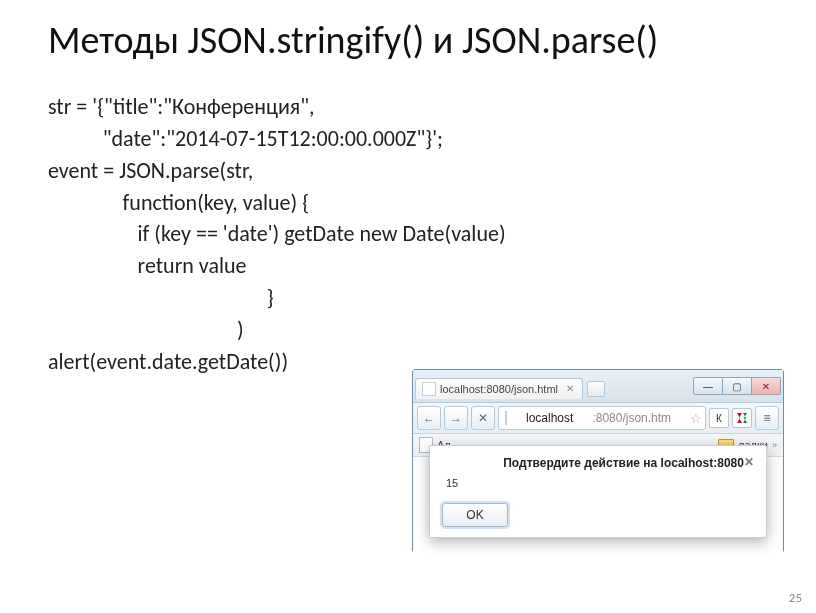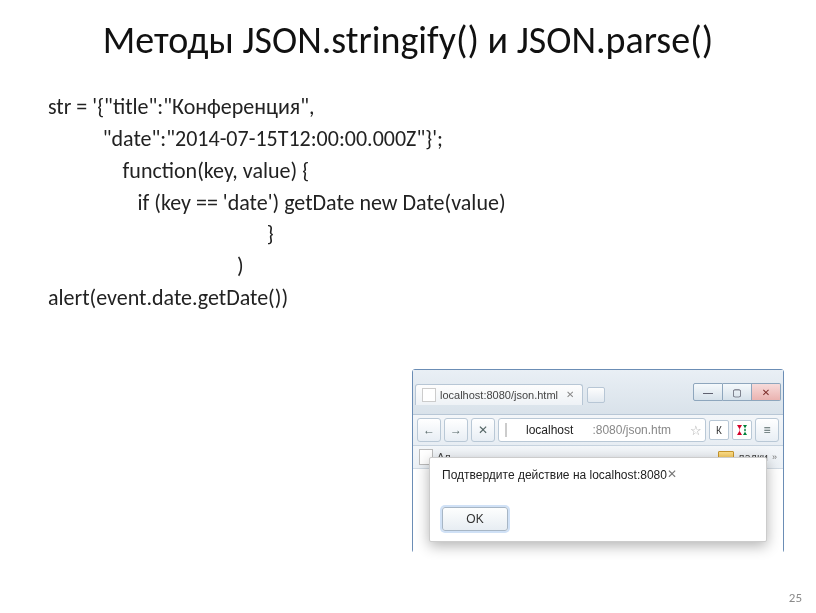--- a/index.html
+++ b/index.html
@@ -13,21 +13,21 @@
     overflow: hidden;
   }
   .slide {
     position: relative;
     width: 816px;
     height: 613px;
     box-sizing: border-box;
     padding: 18px 48px 24px 48px;
   }
   .title {
-    text-align: center;
+    text-align: left;
     font-size: 38px;
     line-height: 1.18;
     margin: 0 0 28px 0;
     font-weight: 400;
     color:#111;
   }
   .code-block {
     font-size: 22px;
     line-height: 1.45;
     font-family: Calibri, Arial, sans-serif;
@@ -49,21 +49,21 @@
     font-family: "Segoe UI", Tahoma, sans-serif;
     font-size: 11px;
     color: #333;
   }
   .titlebar {
     height: 24px;
     background: linear-gradient(#e9eff5,#d9e2ea);
     border-bottom: 1px solid #b8c7d6;
     display:flex;
     align-items:center;
-    padding: 10px 2px;
+    padding: 4px 2px;
   }
   .tab {
     display:flex;
     align-items:center;
     gap:4px;
     background: linear-gradient(#fdfdfd,#eef2f6);
     border:1px solid #b7c6d5;
     border-bottom:none;
     border-radius: 3px 3px 0 0;
     height: 20px;
@@ -182,24 +182,25 @@
     left:16px; right:16px; top:-12px;
     background:#fff;
     border:1px solid #ccc;
     border-radius:2px;
     box-shadow: 0 4px 14px rgba(0,0,0,.3);
     padding:10px 12px 10px 12px;
   }
   .alert-head {
     display:flex;
     align-items:flex-start;
-    justify-content:flex-start;
+    justify-content:flex-end;
     font-size:12px;
     color:#222;
-    margin-bottom:25px;
+    margin-bottom:7px;
+    font-weight:bold;
   }
   .alert-x { color:#777; font-size:12px; line-height:1; cursor:default;}
   .alert-body {
     font-size:11px;
     color:#333;
     padding: 0 0 14px 4px;
   }
   .alert-actions {
     display:flex;
     justify-content:flex-start;
@@ -225,22 +226,24 @@
 </style>
 </head>
 <body>
 
 <div class="slide">
   <h1 class="title">Методы JSON.stringify() и JSON.parse()</h1>
 
   <div class="code-block">
     <div class="code-line">str = '{"title":"Конференция",</div>
     <div class="code-line">           "date":"2014-07-15T12:00:00.000Z"}';</div>
+    <div class="code-line">event = JSON.parse(str,</div>
     <div class="code-line">               function(key, value) {</div>
     <div class="code-line">                  if (key == 'date') getDate new Date(value)</div>
+    <div class="code-line">                  return value</div>
     <div class="code-line">                                            }</div>
     <div class="code-line">                                      )</div>
     <div class="code-line">alert(event.date.getDate())</div>
   </div>
 
   <div class="browser-window">
     <div class="titlebar">
       <div class="tab">
         <span class="favicon"></span>
         <span>localhost:8080/json.html</span>
@@ -282,20 +285,21 @@
       <span>ладки</span>
       <span class="chev">»</span>
     </div>
 
     <div class="viewport">
       <div class="alert-box">
         <div class="alert-head">
           <span>Подтвердите действие на localhost:8080</span>
           <span class="alert-x">✕</span>
         </div>
+        <div class="alert-body">15</div>
         <div class="alert-actions">
           <div class="ok-btn">OK</div>
         </div>
       </div>
     </div>
   </div>
 
   <div class="slide-number">25</div>
 </div>
 

